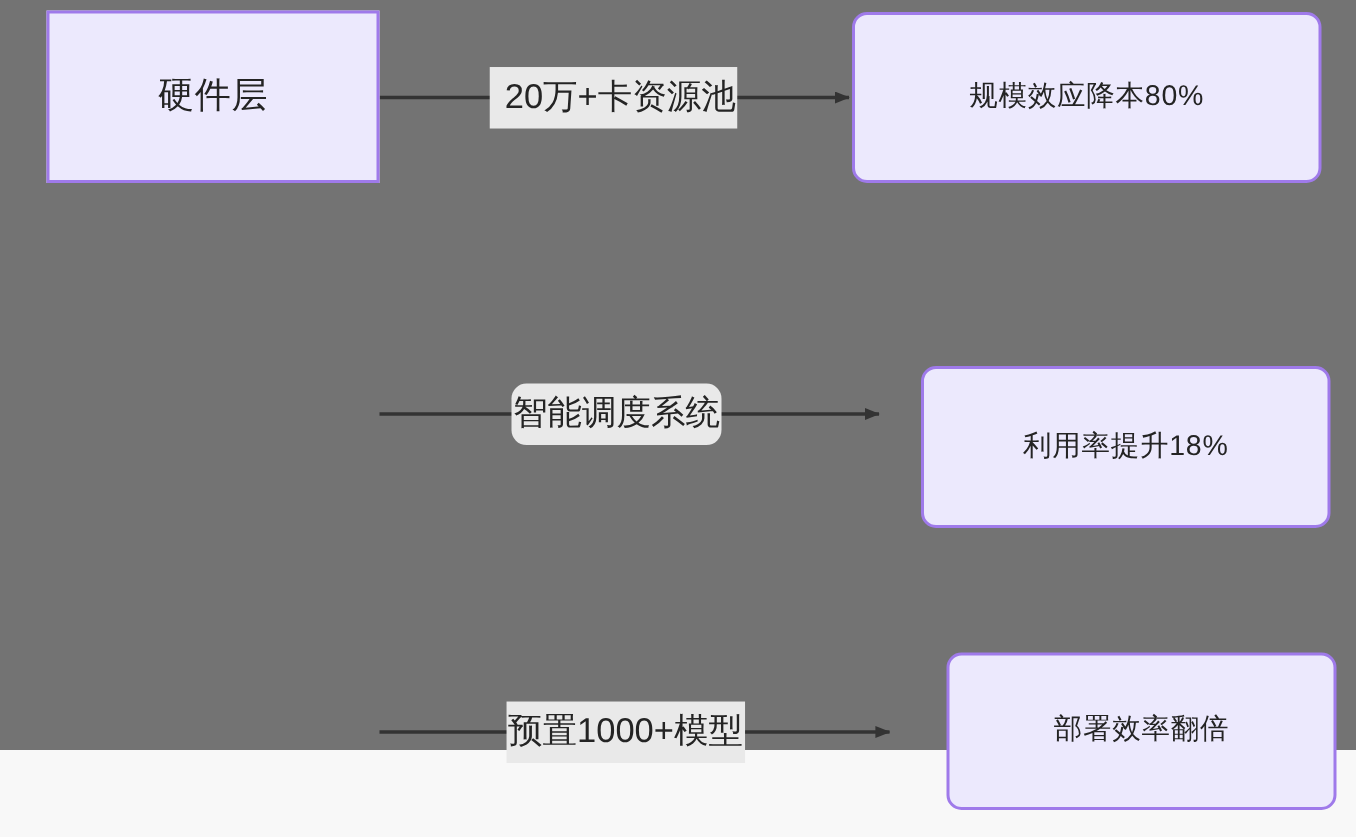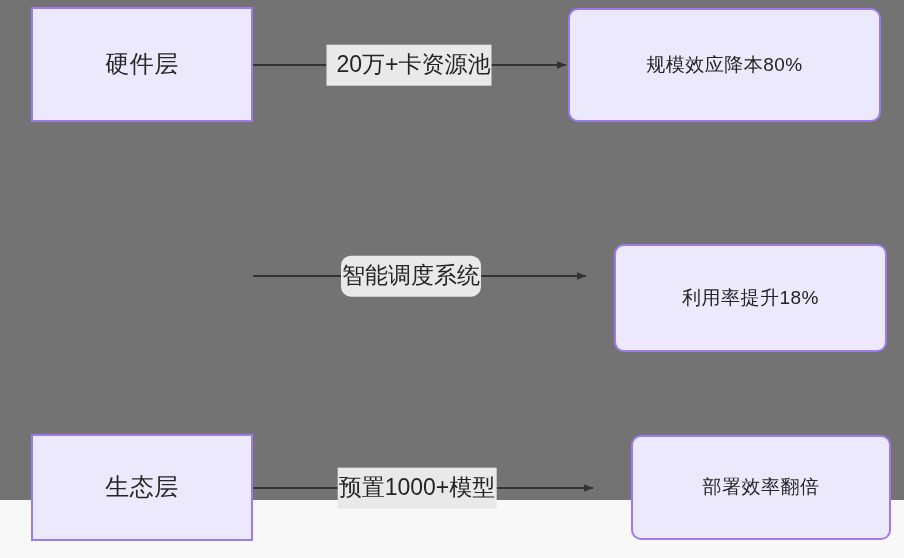--- a/index.html
+++ b/index.html
@@ -102,23 +102,20 @@
     <span class="node-label">规模效应降本80%</span>
   </div>
 
 
   <div class="edge-label" style="left:411px; top:276px;border-radius:10px;">智能调度系统</div>
 
   <div class="node target" style="left:614px; top:223px; width:273px; height:108px;margin-top:21px;">
     <span class="node-label">利用率提升18%</span>
   </div>
 
-  <div class="node source" style="left:31px; top:434px; width:222px; height:107px;">
-    <span class="node-label">生态层</span>
-  </div>
 
   <div class="edge-label" style="left:417px; top:488px;">预置1000+模型</div>
 
   <div class="node target" style="left:595px; top:435px; width:260px; height:105px;margin-left:36px;">
     <span class="node-label">部署效率翻倍</span>
   </div>
 
 </div>
 
 </body></html>

